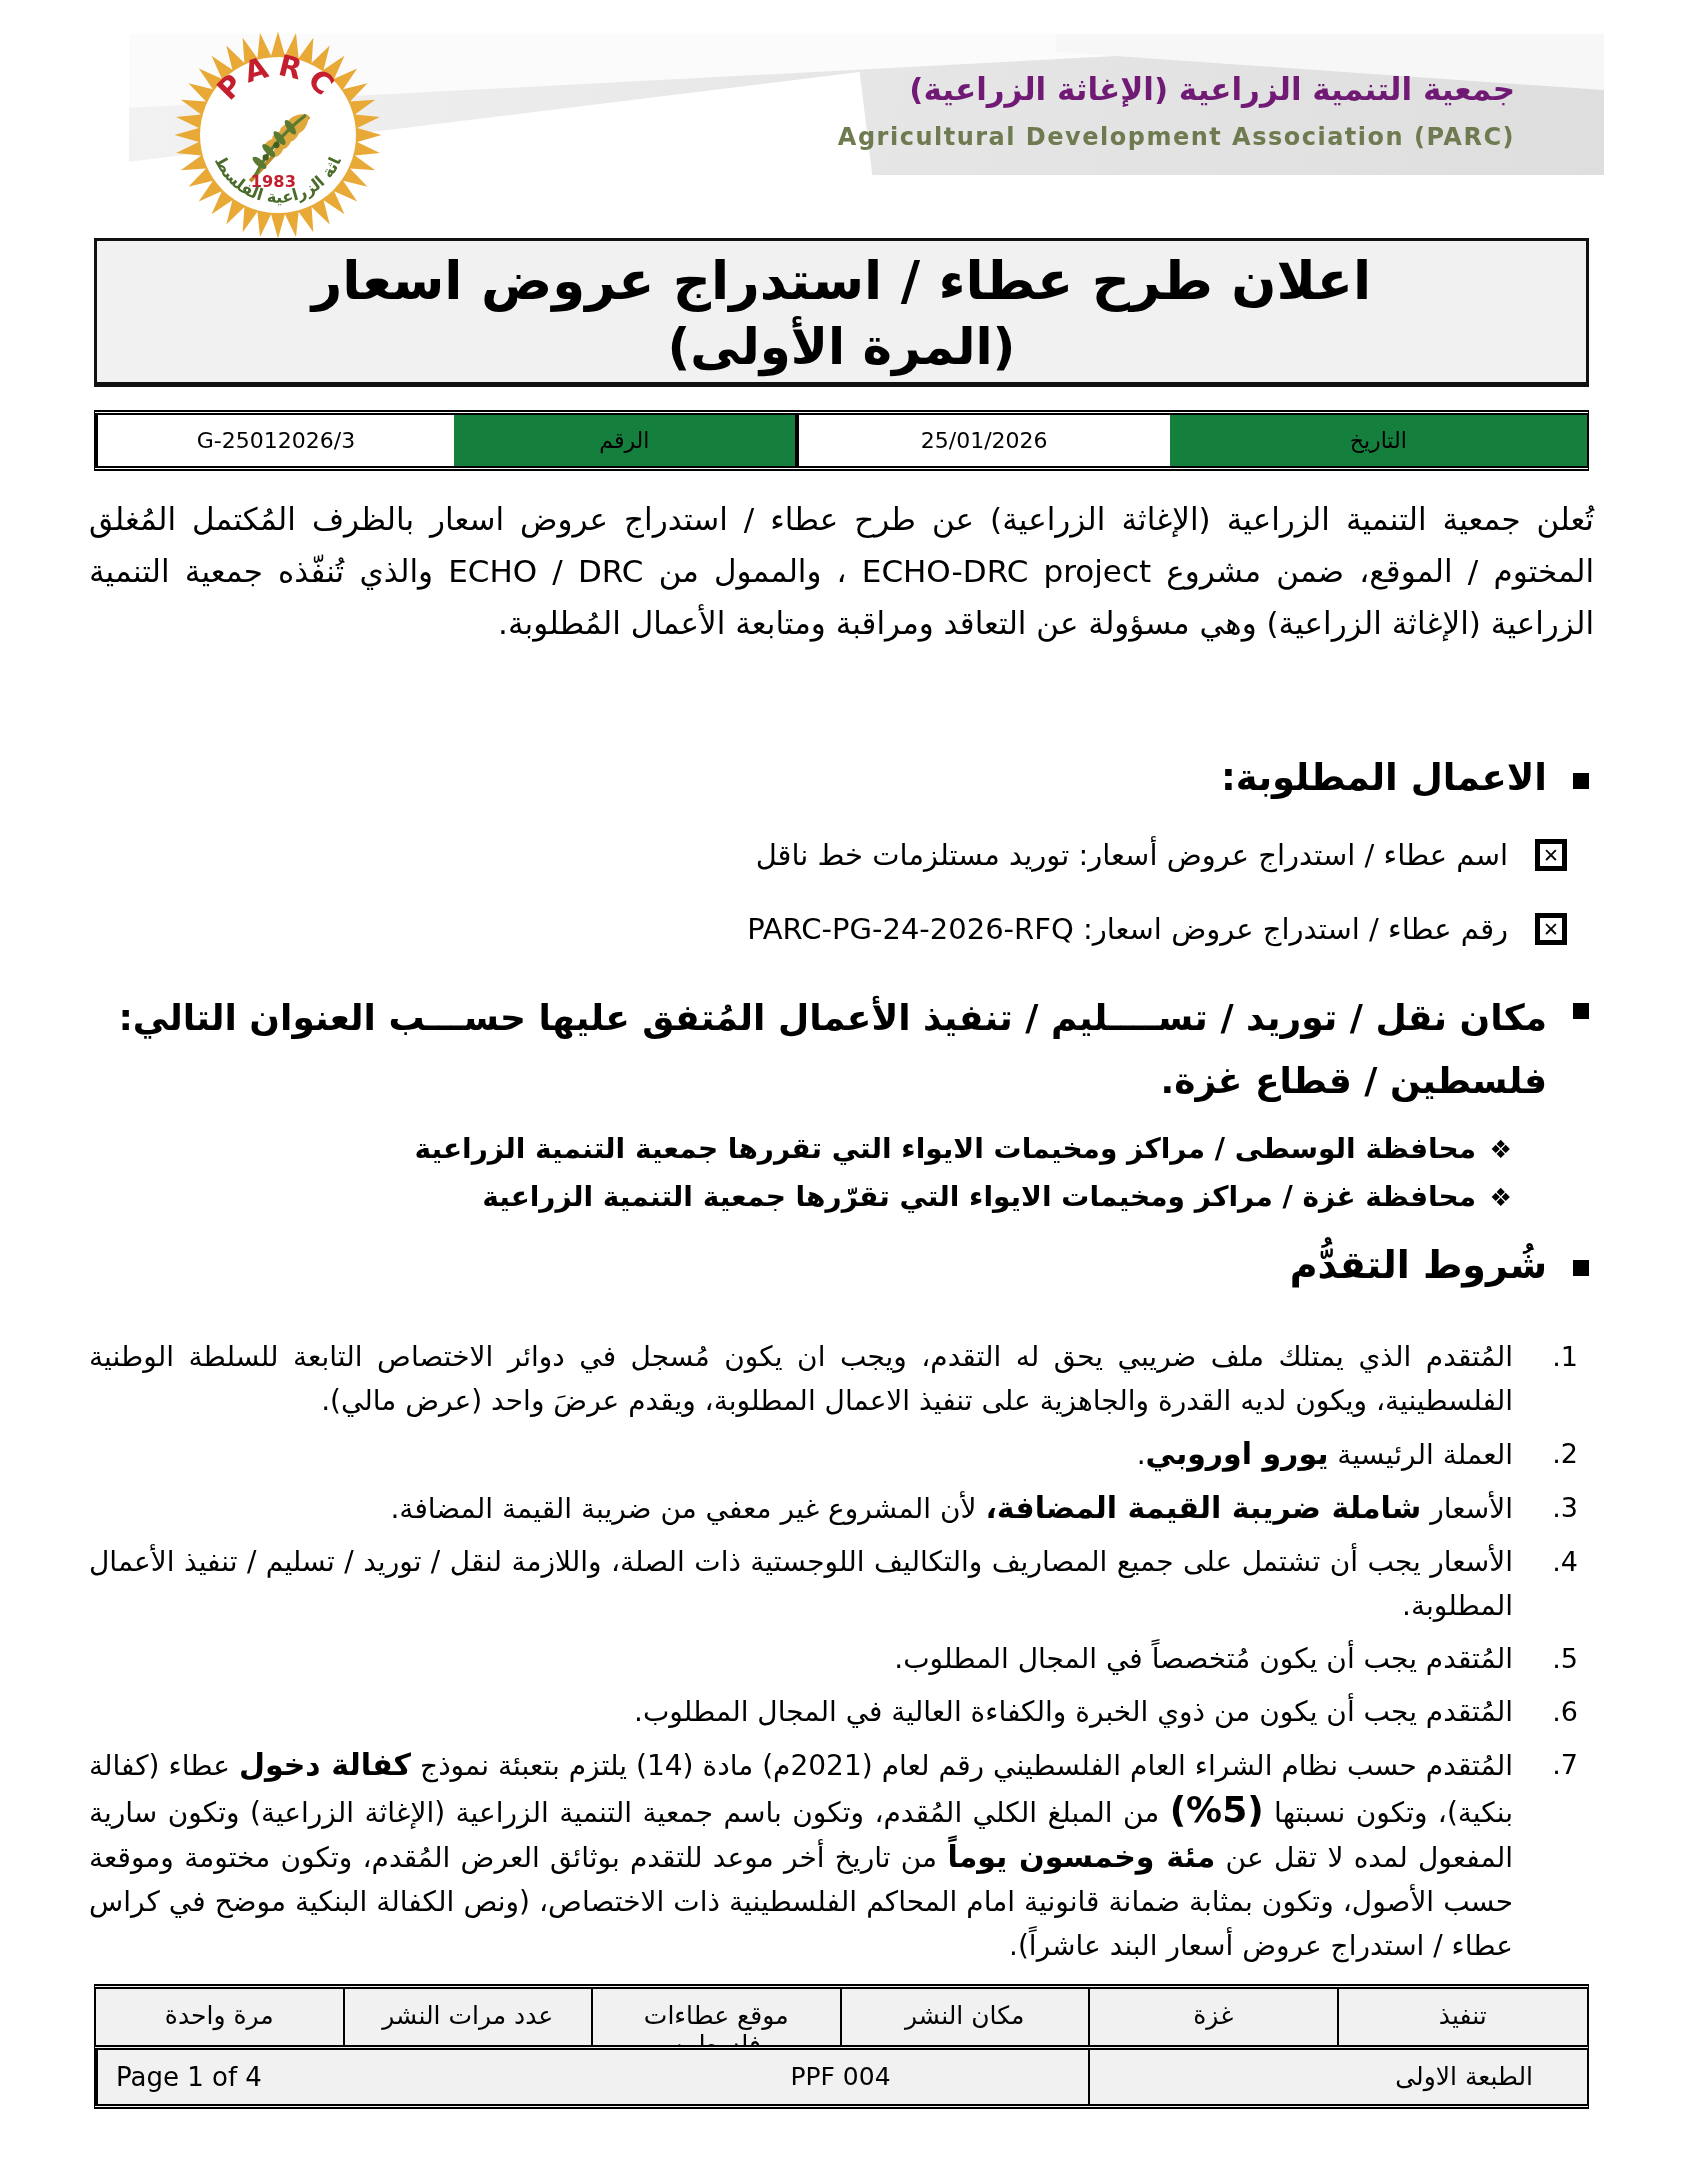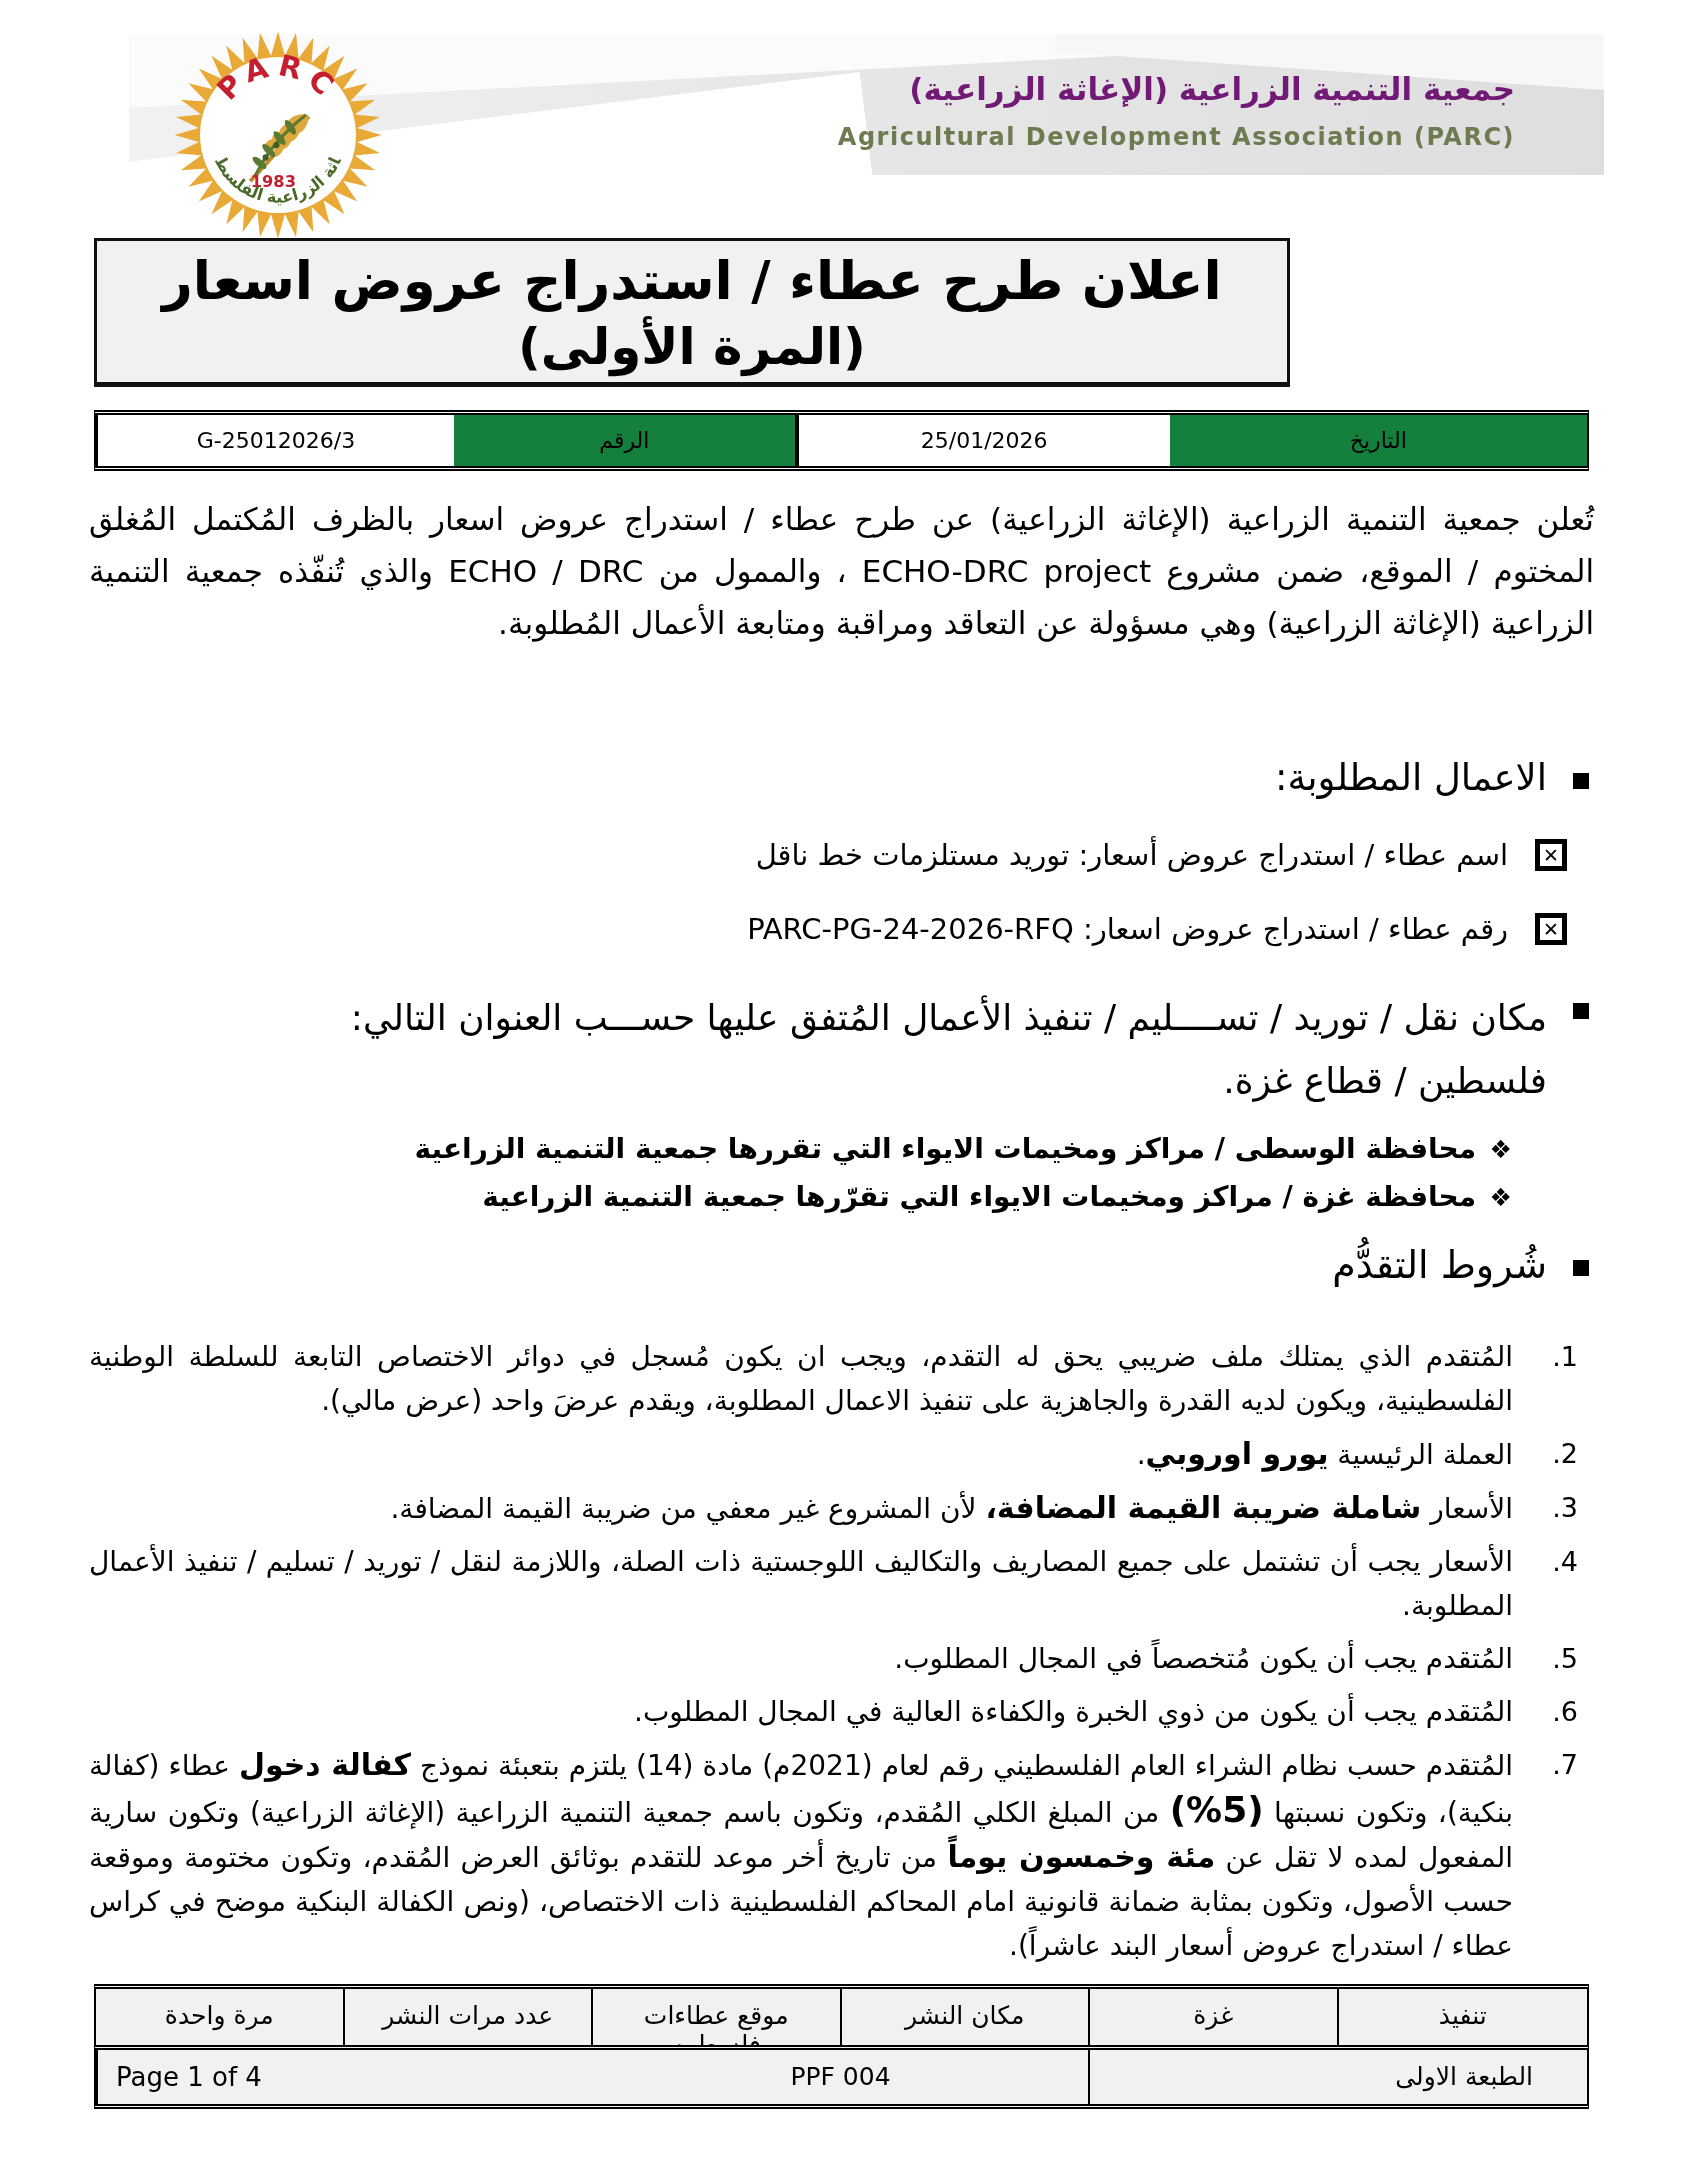--- a/index.html
+++ b/index.html
@@ -13,38 +13,38 @@
   .sw-bot{position:absolute;left:-69px;bottom:-99px;width:812px;height:153px;background:#ffffff;transform:rotate(-7deg);}
   .sw-right{position:absolute;right:-89px;top:-94px;width:634px;height:134px;background:#f7f7f7;transform:rotate(4deg);}
 
   .logo{position:absolute;left:173px;top:30px;width:210px;height:210px;z-index:3;}
 
   .orgs{position:absolute;right:168px;top:71px;text-align:right;z-index:2;}
   .org-ar{font-size:31px;font-weight:bold;margin-bottom:16px;}
   .org-en{font-size:24px;font-weight:bold;letter-spacing:1.5px;direction:ltr;}
 
   
-  .title-box{position:absolute;left:94px;top:238px;width:1196px;height:149px;background:#f1f1f1;
+  .title-box{position:absolute;left:94px;top:238px;width:1495px;height:149px;background:#f1f1f1;
              border:3px solid #111;border-bottom-width:5px;box-sizing:border-box;text-align:center;}
   .title-l1{font-size:53px;font-weight:bold;line-height:71px;margin-top:4px;}
   .title-l2{font-size:50px;font-weight:bold;line-height:63px;}
 
   
   .meta-table{position:absolute;left:94px;top:410px;width:1495px;box-sizing:border-box;display:grid;
               grid-template-columns:28% 25% 23% 24%;border:2px solid #000;
               border-top:5px double #000;border-bottom:5px double #000;}
   .meta-cell{padding:13px 8px;font-size:22px;text-align:center;box-sizing:border-box;}
   .meta-cell + .meta-cell{border-inline-start:2px solid #000;}
   .shade{background:#15803d;} .plain{background:#fff;}
   .ltr{direction:ltr;unicode-bidi:isolate;}
 
   
   .intro{position:absolute;right:89px;left:89px;top:493px;font-size:31px;line-height:52px;
          text-align:justify;}
-  .sec-head{position:absolute;right:94px;left:94px;display:flex;gap:26px;align-items:flex-start;font-weight:normal;}
+  .sec-head{position:absolute;right:94px;left:94px;display:flex;gap:26px;align-items:flex-start;font-weight:bold;}
   #sec1{top:756px;font-size:37px;}
   #sec2{top:986px;font-size:36px;line-height:63px;}
   #sec3{top:1243px;font-size:38px;}
   .sq{width:16px;height:16px;background:#000;margin-top:17px;flex:0 0 auto;}
 
   .chk-list{position:absolute;right:94px;left:94px;top:838px;}
   .chk-item{position:relative;padding-right:81px;font-size:29px;margin-bottom:32px;min-height:42px;}
   .chk-box{position:absolute;right:22px;top:1px;width:22px;height:22px;border:5px solid #000;
            display:flex;align-items:center;justify-content:center;font-weight:900;font-size:19px;line-height:1;}
 

